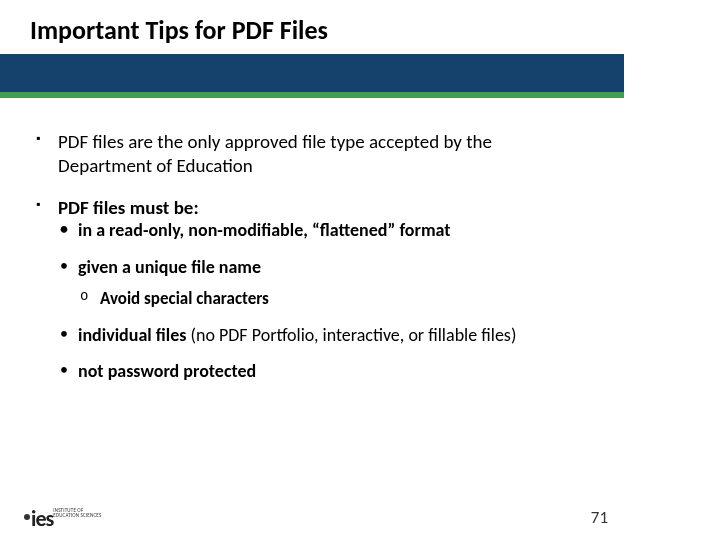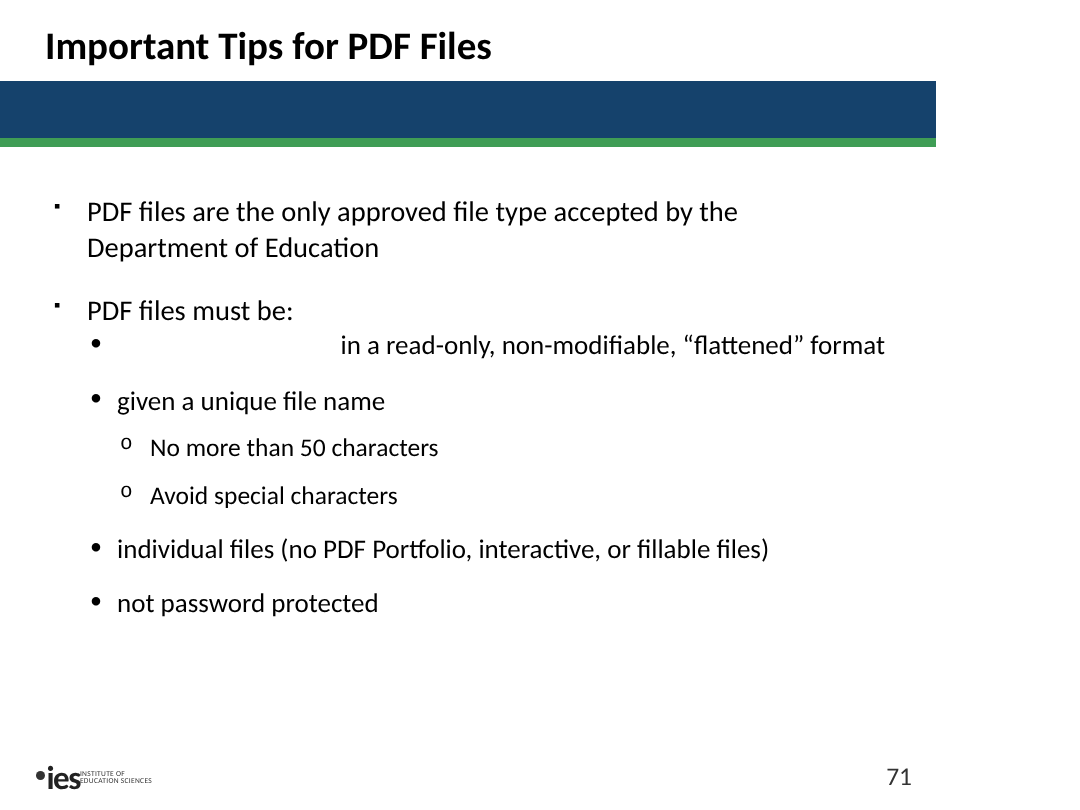--- a/index.html
+++ b/index.html
@@ -12,24 +12,24 @@
   .content { padding: 32px 34px 0 34px; }
   .lvl1 { list-style: none; }
   .lvl1 > li { position: relative; padding-left: 24px; margin-bottom: 18px; font-size: 19px; line-height: 1.25; }
   .lvl1 > li::before { content: "\25AA"; position: absolute; left: 2px; top: 1px; font-size: 12px; color: #000; }
   .lvl2 { list-style: none; margin-top: 0; }
   .lvl2 > li { position: relative; padding-left: 20px; margin-bottom: 14px; font-size: 18px; line-height: 1.25; }
   .lvl2 > li::before { content: "\2022"; position: absolute; left: 2px; top: 0; font-size: 16px; color: #000; }
   .lvl3 { list-style: none; margin-top: 10px; }
   .lvl3 > li { position: relative; padding-left: 22px; margin-bottom: 10px; font-size: 17px; line-height: 1.25; }
   .lvl3 > li::before { content: "o"; position: absolute; left: 2px; top: 0; font-size: 14px; font-family: "Courier New", monospace; color: #000; }
-  .bold { font-weight: 400; text-align: right; }
+  .bold { font-weight: 700; }
   .footer { position: absolute; bottom: 8px; left: 0; width: 100%; height: 30px; }
   .pagenum { position: absolute; right: 16px; bottom: 4px; font-size: 17px; color: #333; }
-  .logo { position: absolute; left: 24px; bottom: 2px; display: flex; align-items: center; gap: 0; }
+  .logo { position: absolute; left: 24px; bottom: 2px; display: flex; align-items: flex-start; gap: 0; }
   .logo-mark { display: flex; align-items: flex-end; }
   .logo-dot { width: 6px; height: 6px; border-radius: 50%; background: #333; margin-right: 1px; margin-bottom: 10px; }
   .logo-ies { font-size: 22px; font-weight: 700; color: #222; letter-spacing: -1px; line-height: 1; }
   .logo-text { display: flex; flex-direction: column; font-size: 5px; line-height: 1.05; color: #333; letter-spacing: 0.2px; text-transform: uppercase; }
 </style>
 </head>
 <body>
 
 <div class="slide">
 
@@ -47,23 +47,20 @@
       </li>
       <li>
         <span class="bold">PDF files must be:</span>
         <ul class="lvl2">
           <li class="bold">
             <span>in a read-only, non-modifiable, “flattened” format</span>
           </li>
           <li>
             <span class="bold">given a unique file name</span>
             <ul class="lvl3">
-              <li>
-                <span class="bold">No more than 50 characters</span>
-              </li>
               <li>
                 <span class="bold">Avoid special characters</span>
               </li>
             </ul>
           </li>
           <li>
             <span class="bold">individual files</span><span> (no PDF Portfolio, interactive, or fillable files)</span>
           </li>
           <li>
             <span class="bold">not password protected</span>

